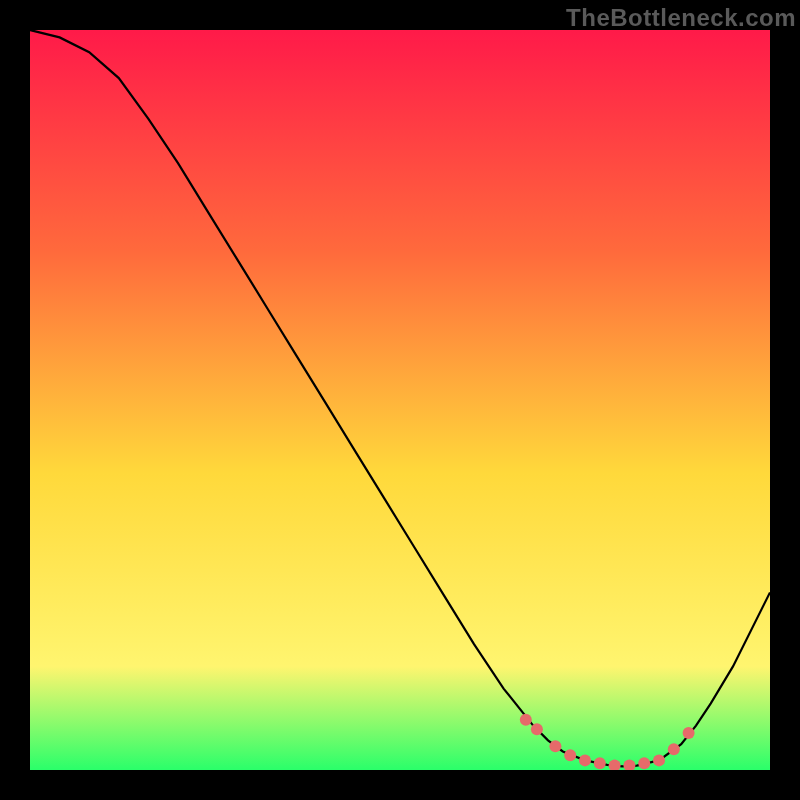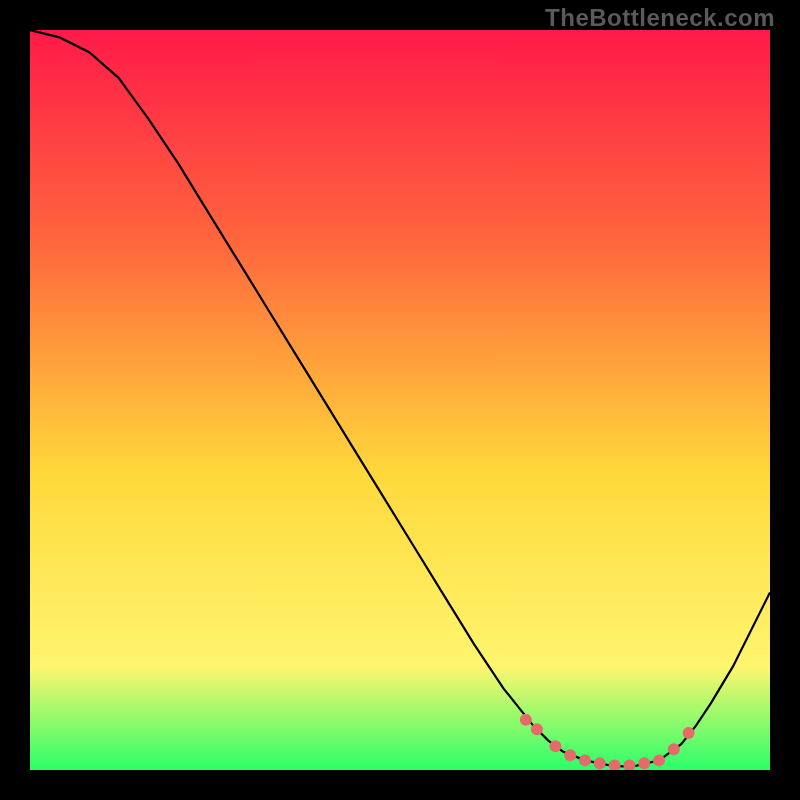--- a/index.html
+++ b/index.html
@@ -13,21 +13,21 @@
   }
   .frame {
     position: relative;
     width: 800px;
     height: 800px;
     background: #000000;
   }
   .watermark {
     position: absolute;
     top: 4px;
-    right: 25px;
+    right: 4px;
     color: #5a5a5a;
     font-size: 24px;
     font-weight: 600;
     letter-spacing: 0.5px;
     z-index: 3;
   }
   .plot-wrap {
     position: absolute;
     left: 30px;
     top: 30px;

